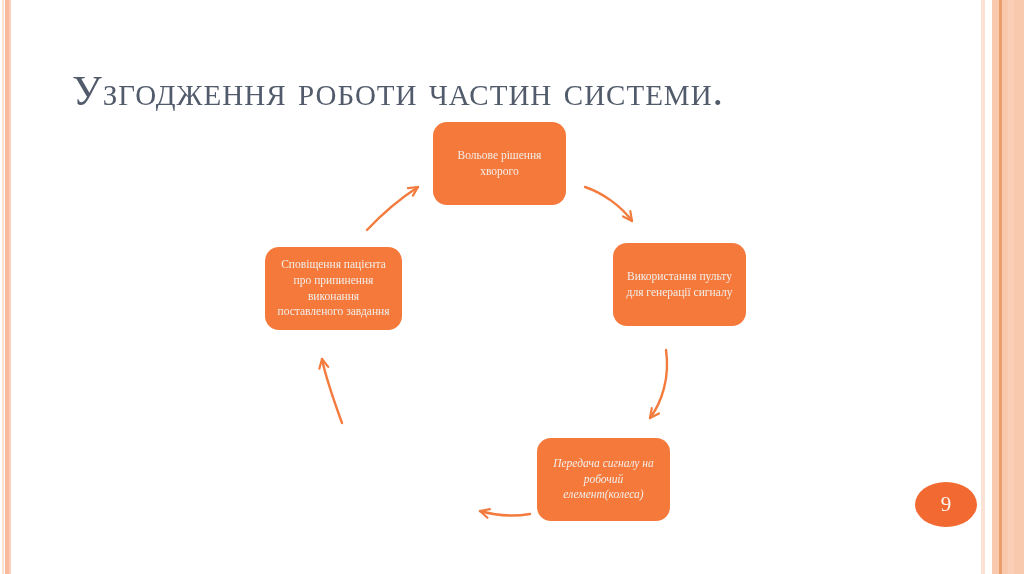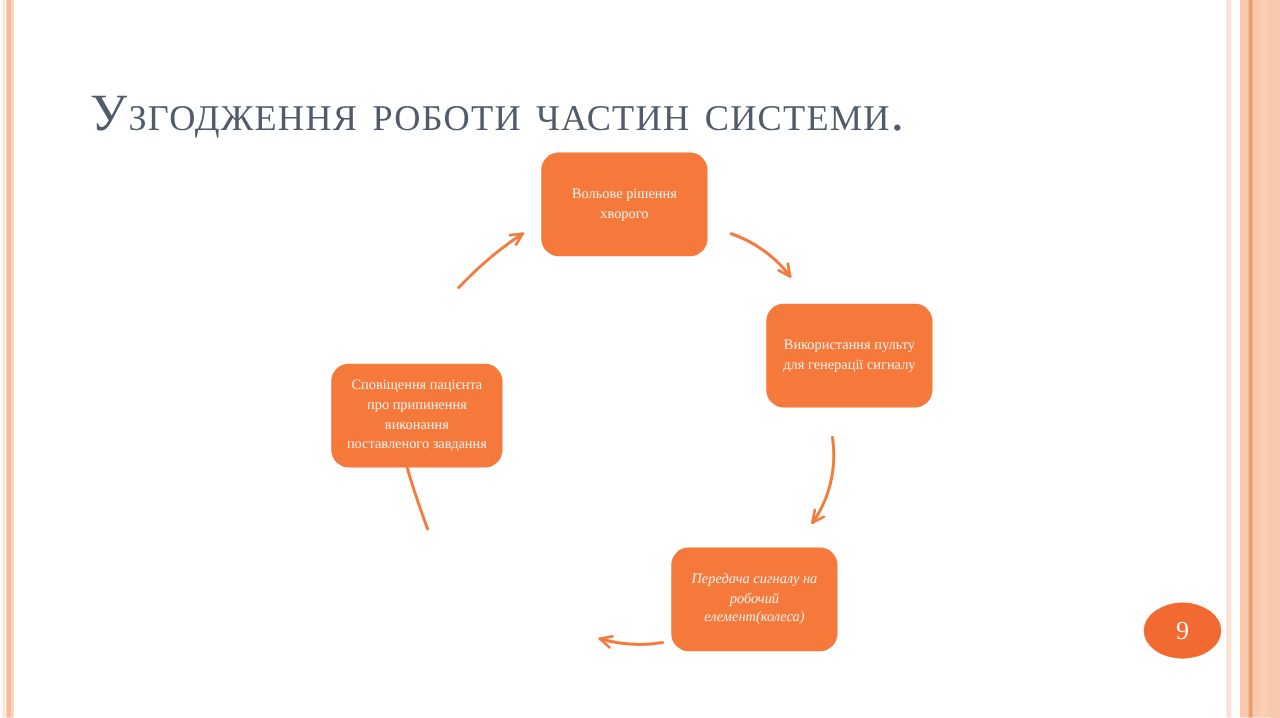--- a/index.html
+++ b/index.html
@@ -36,21 +36,21 @@
 
   .node{position:absolute;width:133px;height:83px;border-radius:14px;
         background:var(--node-fill);color:var(--node-text);
         display:flex;align-items:center;justify-content:center;
         text-align:center;font-size:11.5px;line-height:1.35;
         padding:6px 9px;box-sizing:border-box;}
   .node-top{left:433px;top:122px;}
   .node-right{left:598px;top:243px;margin-left:15px;}
   .node-bottom-right{left:537px;top:438px;font-style:italic;}
   .node-bottom-left{left:327px;top:438px;}
-  .node-left{left:265px;top:247px;width:137px;margin-top:44px;}
+  .node-left{left:265px;top:247px;width:137px;}
 
   svg.arrows{position:absolute;left:0;top:0;pointer-events:none;}
   .flow{fill:none;stroke:var(--arrow);stroke-width:2.4;stroke-linecap:round;}
   .arrowhead{fill:none;stroke:var(--arrow);stroke-width:2.2;
              stroke-linecap:round;stroke-linejoin:round;}
 
   .badge{position:absolute;left:915px;top:482px;width:62px;height:45px;
          border-radius:50%;background:var(--badge-fill);
          display:flex;align-items:center;justify-content:center;
          color:var(--badge-text);font-size:21px;}

